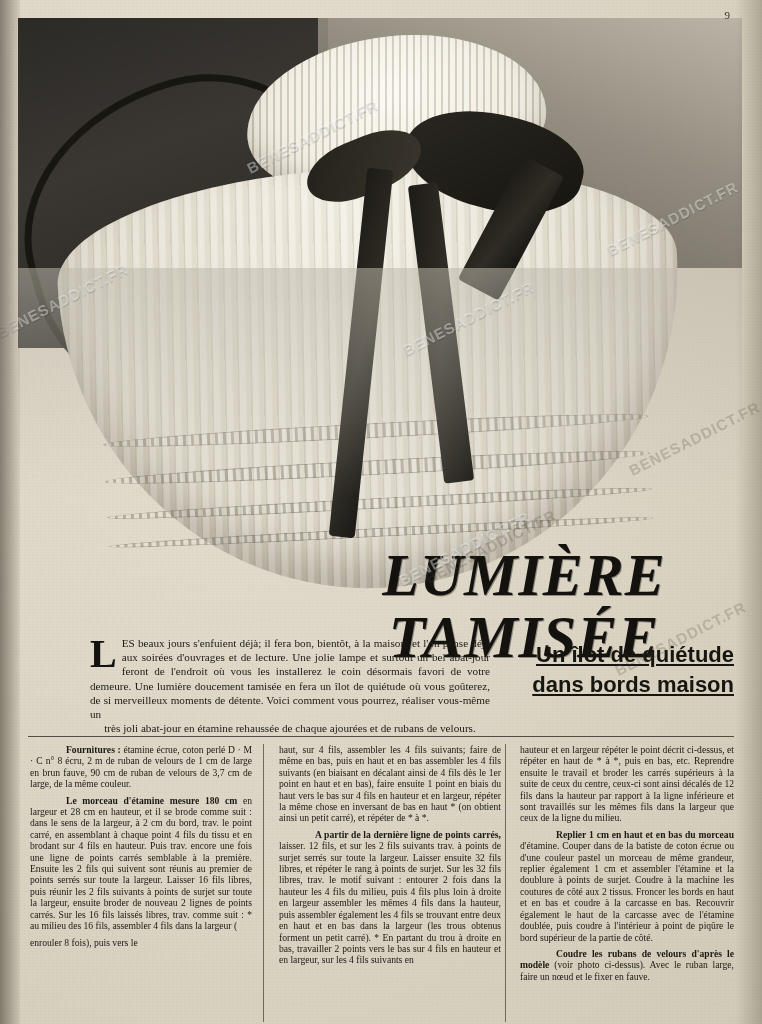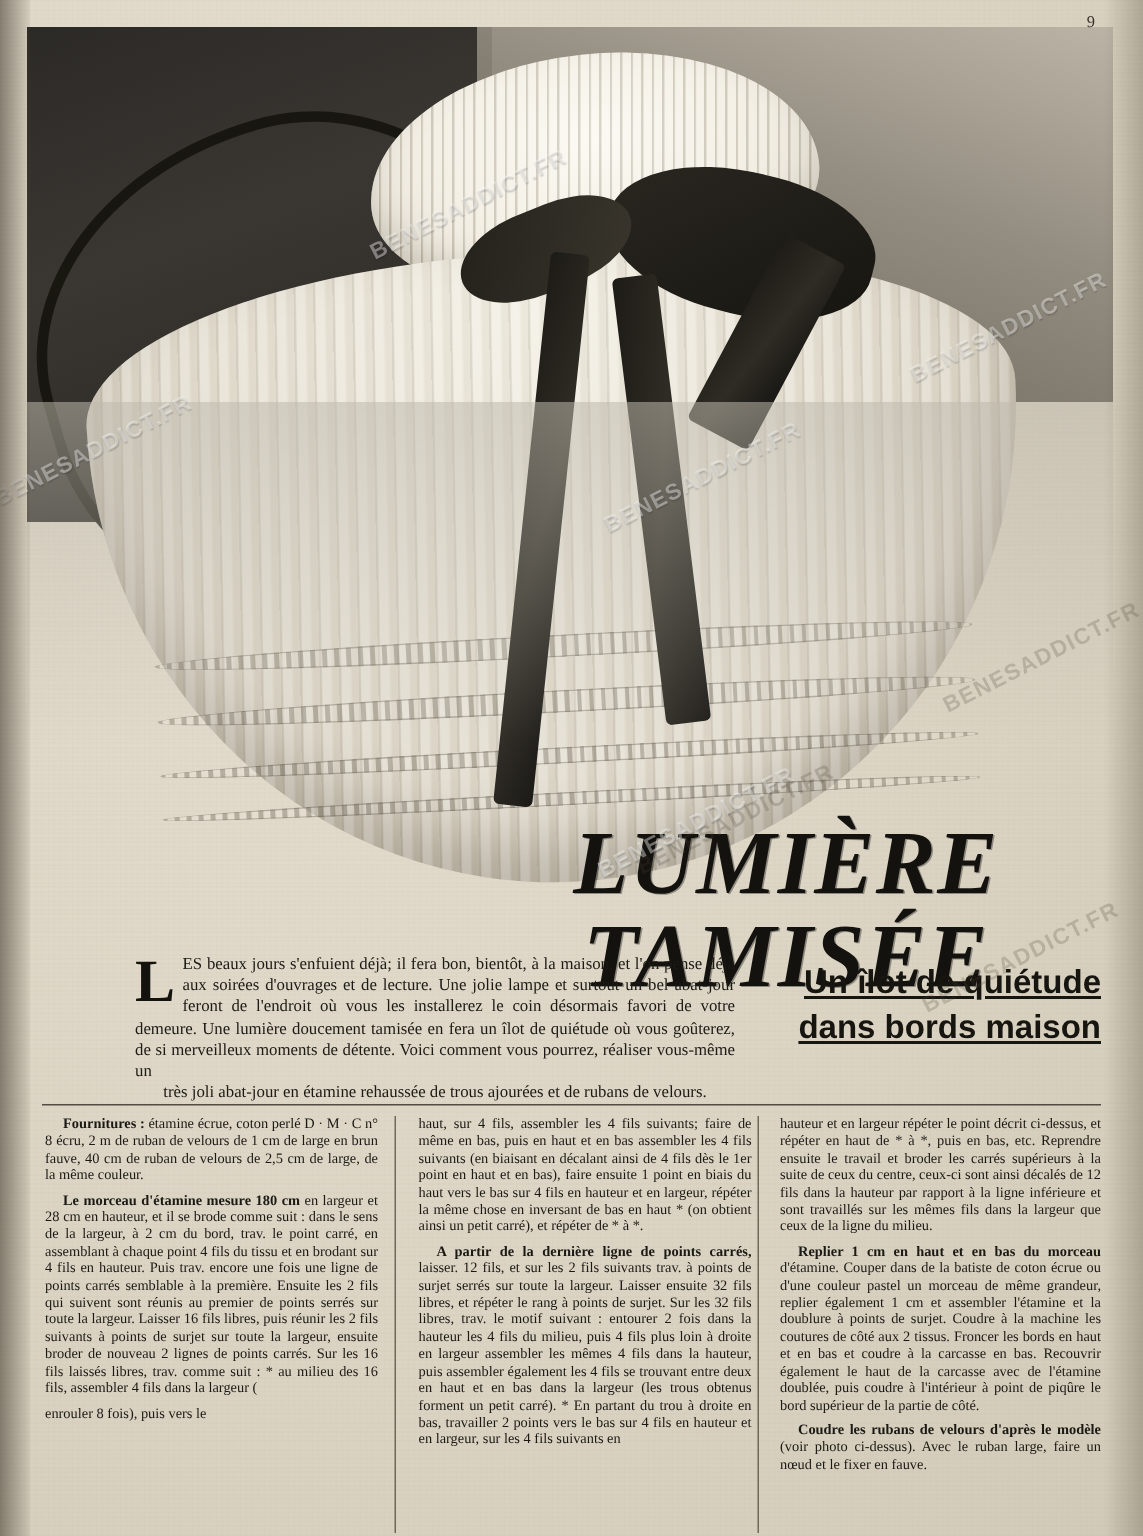--- a/index.html
+++ b/index.html
@@ -280,21 +280,21 @@
     line-height: 11.4px;
     text-align: justify;
     color: #1b1914;
     z-index: 4;
   }
   #col1 { left: 30px; }
   #col2 { left: 279px; }
   #col3 { left: 520px; width: 214px; }
   .col p { margin: 0 0 5px 0; text-indent: 12px; }
   .col p.noind { text-indent: 0; }
-  .col b { font-weight: bold; }
+  .col b { font-weight: bold; margin-left: 24px; }
 </style>
 </head>
 <body>
 
 <div id="page">
 
   <div id="binding"></div>
   <div id="rightedge"></div>
 
   <div id="pagenum">9</div>
@@ -340,29 +340,29 @@
   </div>
 
   <div id="subtitle">
     <div>Un îlot de quiétude</div>
     <div>dans bords maison</div>
   </div>
 
   <div id="lead">
     <span class="dropcap">L</span>
     <span>ES beaux jours s'enfuient déjà; il fera bon, bientôt, à la maison, et l'on pense déjà aux soirées d'ouvrages et de lecture. Une jolie lampe et surtout un bel abat-jour feront de l'endroit où vous les installerez le coin désormais favori de votre demeure. Une lumière doucement tamisée en fera un îlot de quiétude où vous goûterez, de si merveilleux moments de détente. Voici comment vous pourrez, réaliser vous-même un</span>
-    <span class="end">très joli abat-jour en étamine rehaussée de trous ajourées et de rubans de velours.</span>
+    <span class="end">très joli abat-jour en étamine rehaussée de chaque ajourées et de rubans de velours.</span>
   </div>
 
   <div id="hrule"></div>
   <div class="vrule" id="vr1"></div>
   <div class="vrule" id="vr2"></div>
 
   <div class="col" id="col1">
-      <p><b>Fournitures :</b><span> étamine écrue, coton perlé D · M · C n° 8 écru, 2 m de ruban de velours de 1 cm de large en brun fauve, 40 cm de ruban de velours de 2,5 cm de large, de la même couleur.</span></p>
+      <p><b>Fournitures :</b><span> étamine écrue, coton perlé D · M · C n° 8 écru, 2 m de ruban de velours de 1 cm de large en brun fauve, 90 cm de ruban de velours de 3,7 cm de large, de la même couleur.</span></p>
       <p><b>Le morceau d'étamine mesure 180 cm</b><span> en largeur et 28 cm en hauteur, et il se brode comme suit : dans le sens de la largeur, à 2 cm du bord, trav. le point carré, en assemblant à chaque point 4 fils du tissu et en brodant sur 4 fils en hauteur. Puis trav. encore une fois une ligne de points carrés semblable à la première. Ensuite les 2 fils qui suivent sont réunis au premier de points serrés sur toute la largeur. Laisser 16 fils libres, puis réunir les 2 fils suivants à points de surjet sur toute la largeur, ensuite broder de nouveau 2 lignes de points carrés. Sur les 16 fils laissés libres, trav. comme suit : * au milieu des 16 fils, assembler 4 fils dans la largeur (</span></p>
       <p class="noind"><span>enrouler 8 fois), puis vers le</span></p>
     </div>
   <div class="col" id="col2">
       <p class="noind"><span>haut, sur 4 fils, assembler les 4 fils suivants; faire de même en bas, puis en haut et en bas assembler les 4 fils suivants (en biaisant en décalant ainsi de 4 fils dès le 1er point en haut et en bas), faire ensuite 1 point en biais du haut vers le bas sur 4 fils en hauteur et en largeur, répéter la même chose en inversant de bas en haut * (on obtient ainsi un petit carré), et répéter de * à *.</span></p>
       <p><b>A partir de la dernière ligne de points carrés,</b><span> laisser. 12 fils, et sur les 2 fils suivants trav. à points de surjet serrés sur toute la largeur. Laisser ensuite 32 fils libres, et répéter le rang à points de surjet. Sur les 32 fils libres, trav. le motif suivant : entourer 2 fois dans la hauteur les 4 fils du milieu, puis 4 fils plus loin à droite en largeur assembler les mêmes 4 fils dans la hauteur, puis assembler également les 4 fils se trouvant entre deux en haut et en bas dans la largeur (les trous obtenus forment un petit carré). * En partant du trou à droite en bas, travailler 2 points vers le bas sur 4 fils en hauteur et en largeur, sur les 4 fils suivants en</span></p>
     </div>
   <div class="col" id="col3">
       <p class="noind"><span>hauteur et en largeur répéter le point décrit ci-dessus, et répéter en haut de * à *, puis en bas, etc. Reprendre ensuite le travail et broder les carrés supérieurs à la suite de ceux du centre, ceux-ci sont ainsi décalés de 12 fils dans la hauteur par rapport à la ligne inférieure et sont travaillés sur les mêmes fils dans la largeur que ceux de la ligne du milieu.</span></p>
       <p><b>Replier 1 cm en haut et en bas du morceau</b><span> d'étamine. Couper dans de la batiste de coton écrue ou d'une couleur pastel un morceau de même grandeur, replier également 1 cm et assembler l'étamine et la doublure à points de surjet. Coudre à la machine les coutures de côté aux 2 tissus. Froncer les bords en haut et en bas et coudre à la carcasse en bas. Recouvrir également le haut de la carcasse avec de l'étamine doublée, puis coudre à l'intérieur à point de piqûre le bord supérieur de la partie de côté.</span></p>

